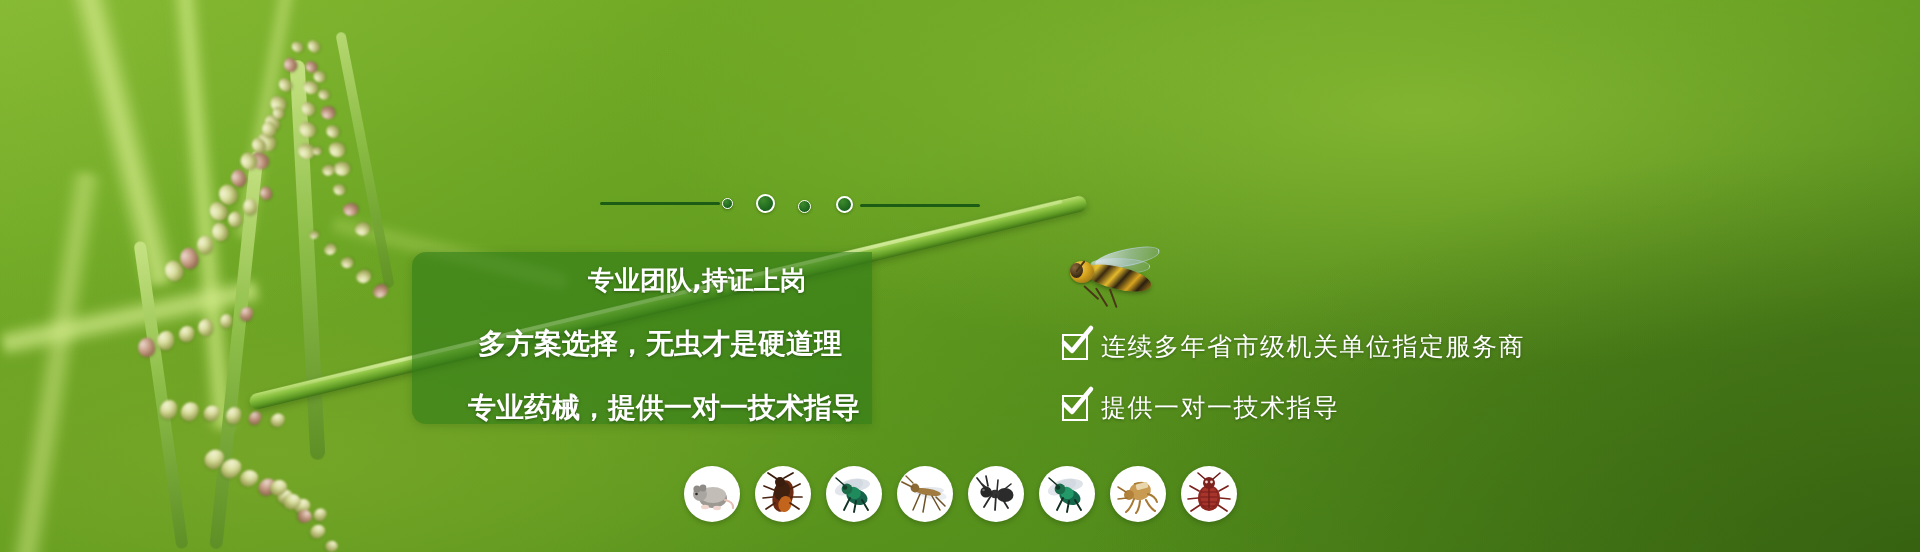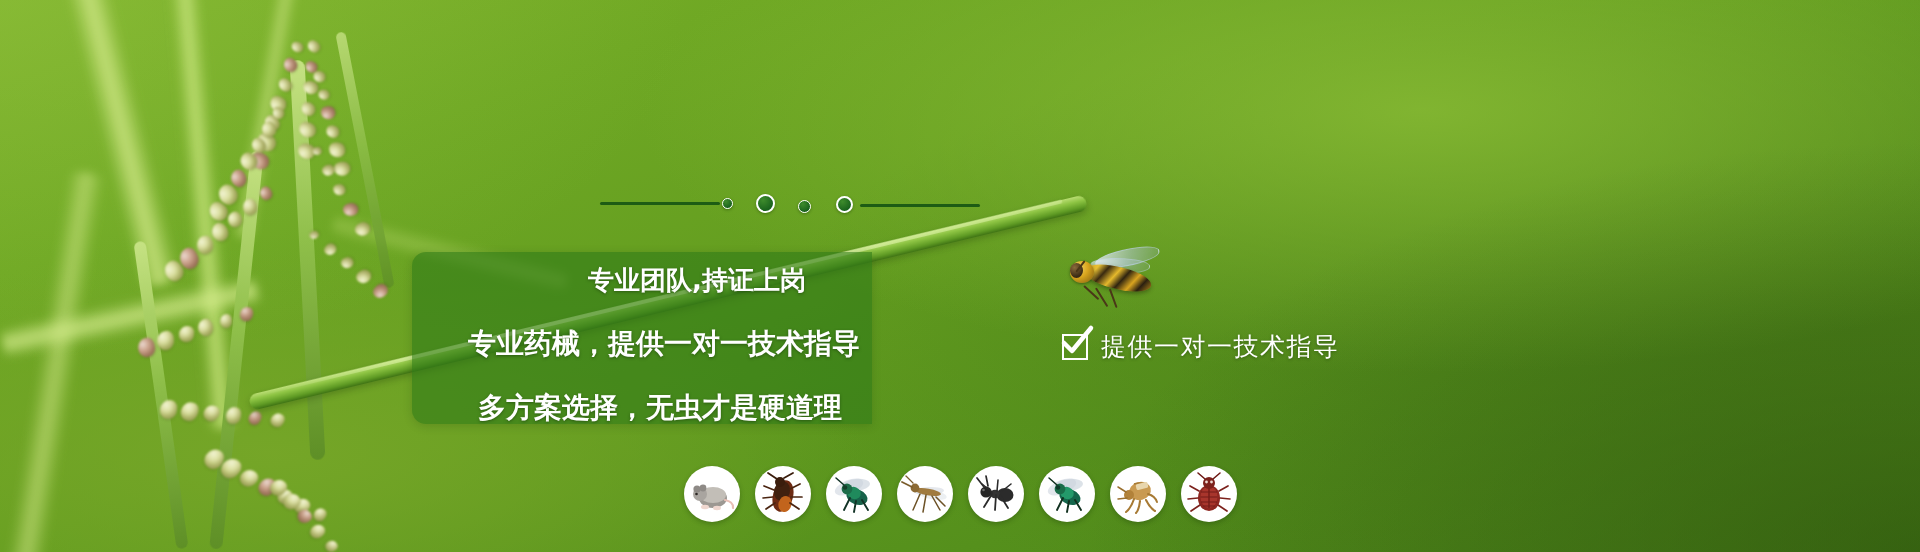--- a/index.html
+++ b/index.html
@@ -356,26 +356,34 @@
   <div class="divider"></div>
   <div class="dot d1"></div>
   <div class="dot d2"></div>
   <div class="dot d3"></div>
   <div class="dot d4"></div>
   <div class="hdr-rule"></div>
 
   <div class="claims-panel"></div>
   <div class="claims-list">
     <div class="claim c1">专业团队,持证上岗</div>
+    <div class="claim c2">多方案选择，无虫才是硬道理</div>
     <div class="claim c3">专业药械，提供一对一技术指导</div>
-    <div class="claim c2">多方案选择，无虫才是硬道理</div>
   </div>
 
   <div class="certs">
 
+    <div class="cert-row">
+      <span class="cert-box">
+        <svg viewBox="0 0 34 34" aria-hidden="true">
+          <path d="M4 17 L12 25 L31 2" fill="none" stroke="#ffffff" stroke-width="4.5" stroke-linecap="round" stroke-linejoin="round"></path>
+        </svg>
+      </span>
+      <span class="cert-label">连续多年省市级机关单位指定服务商</span>
+    </div>
 
     <div class="cert-row">
       <span class="cert-box">
         <svg viewBox="0 0 34 34" aria-hidden="true">
           <path d="M4 17 L12 25 L31 2" fill="none" stroke="#ffffff" stroke-width="4.5" stroke-linecap="round" stroke-linejoin="round"></path>
         </svg>
       </span>
       <span class="cert-label">提供一对一技术指导</span>
     </div>
 

